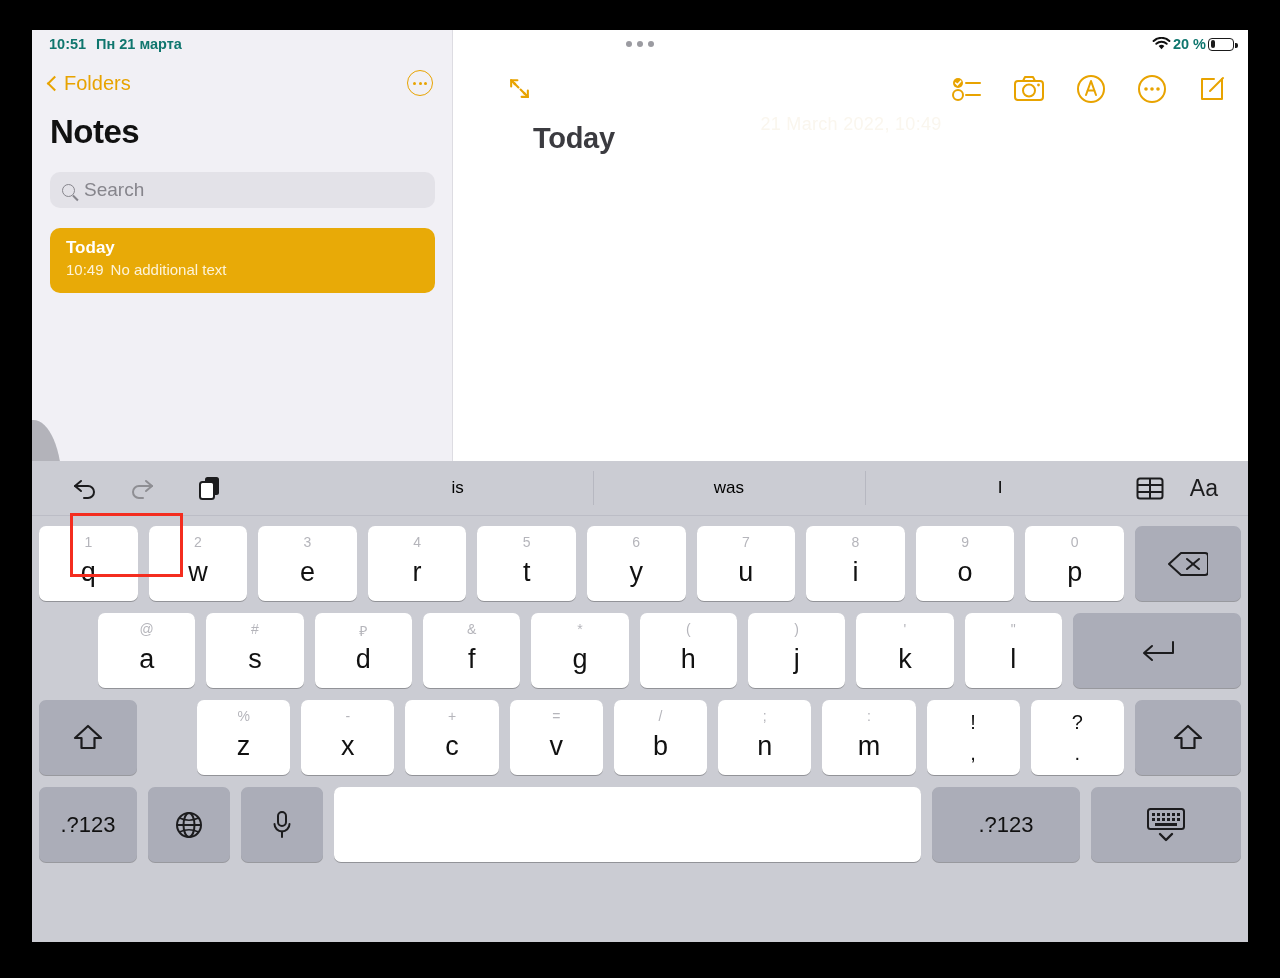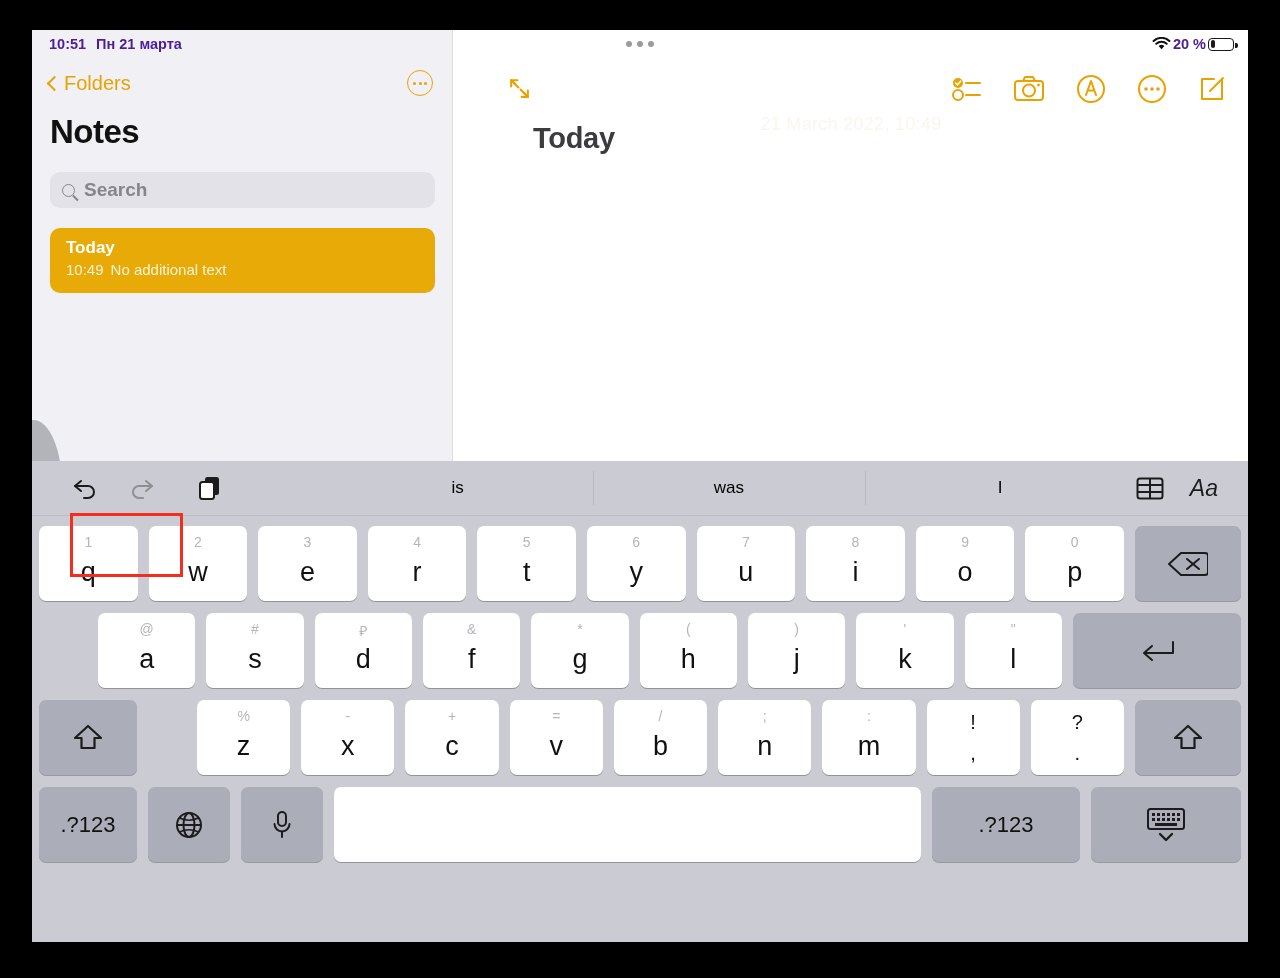--- a/index.html
+++ b/index.html
@@ -15,21 +15,21 @@
     width: 1216px; height: 912px;
     background: #ffffff;
     overflow: hidden;
   }
 
   
   .statusbar {
     position: absolute; left: 0; top: 0;
     width: 100%; height: 28px;
     display: flex; align-items: center;
-    font-size: 14.5px; font-weight: bold; color: #4c1d95;
+    font-size: 14.5px; font-weight: bold; color: #0f766e;
     z-index: 40;
   }
   .status-left {
     position: absolute; left: 17px; top: 0; height: 28px;
     display: flex; align-items: center; gap: 10px;
   }
   .status-right {
     position: absolute; right: 14px; top: 0; height: 28px;
     display: flex; align-items: center; gap: 2px;
   }
@@ -87,21 +87,21 @@
     width: 3px; height: 3px; border-radius: 50%; background: #e8a300; display: block;
   }
   .sb-title {
     position: absolute; left: 18px; top: 83px;
     font-size: 33px; font-weight: bold; color: #111; letter-spacing: -0.5px; text-align: right;
   }
   .search-box {
     position: absolute; left: 18px; top: 142px;
     width: 385px; height: 36px;
     background: #e3e2e8; border-radius: 10px;
-    display: flex; align-items: center; padding: 0 12px; gap: 9px; font-weight: bold;
+    display: flex; align-items: center; padding: 0 12px; gap: 9px;
   }
   .mag {
     width: 13px; height: 13px; border: 1.8px solid #86858c;
     border-radius: 50%; position: relative; flex: none;
   }
   .mag::after {
     content: ""; position: absolute; right: -5px; bottom: -3px;
     width: 7px; height: 1.8px; background: #86858c; transform: rotate(45deg);
   }
   .search-ph { font-size: 19px; color: #86858c; }
@@ -184,21 +184,21 @@
     font-size: 17px; color: #000000; position: relative;
   }
   .sugg + .sugg::before {
     content: ""; position: absolute; left: 0; top: 10px; bottom: 10px;
     width: 1px; background: #b7b8c1;
   }
   .kb-right-tools {
     display: flex; align-items: center; gap: 26px;
     padding-right: 30px;
   }
-  .aa { font-size: 23px; color: #1c1c1e; font-style: italic; }
+  .aa { font-size: 23px; color: #1c1c1e; }
 
   .rows { padding: 10px 7px 9px 7px; }
   .krow {
     display: flex; align-items: stretch; gap: 11px;
     margin-bottom: 12px; height: 75px;
   }
   .krow:last-child { margin-bottom: 0; }
   .key {
     background: #fff; border-radius: 7px;
     box-shadow: 0 1px 0 rgba(0,0,0,0.28);

